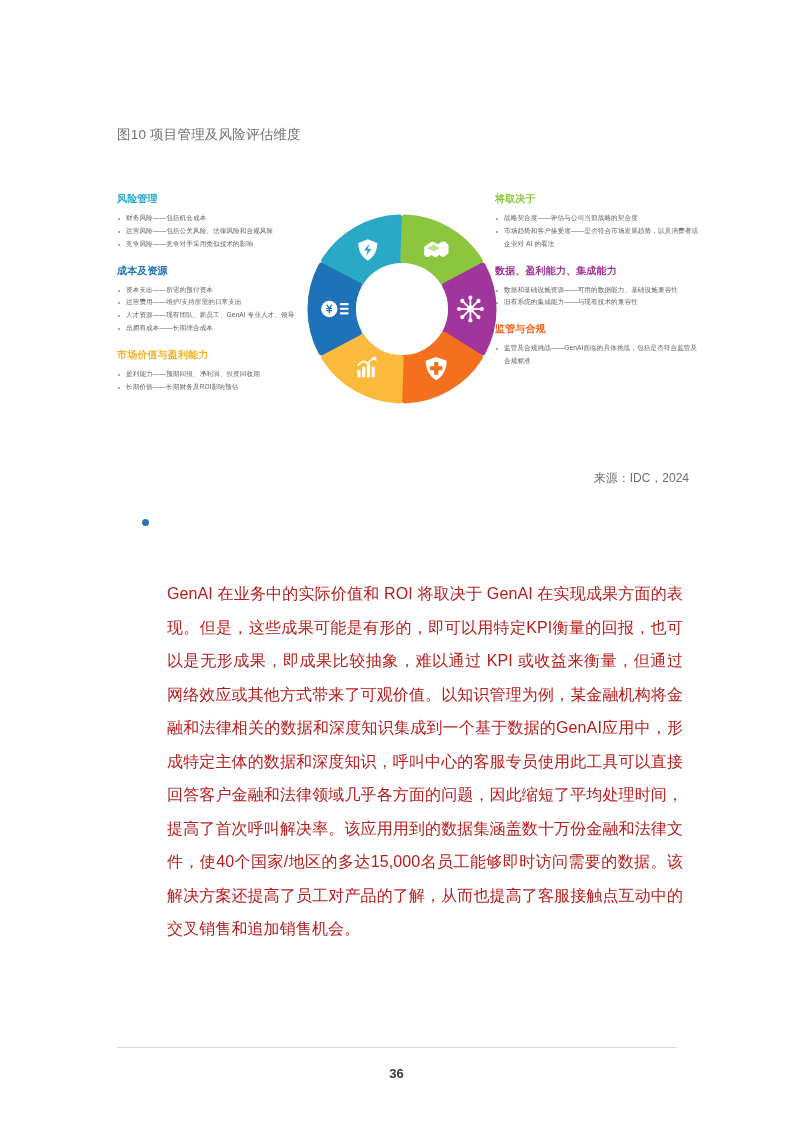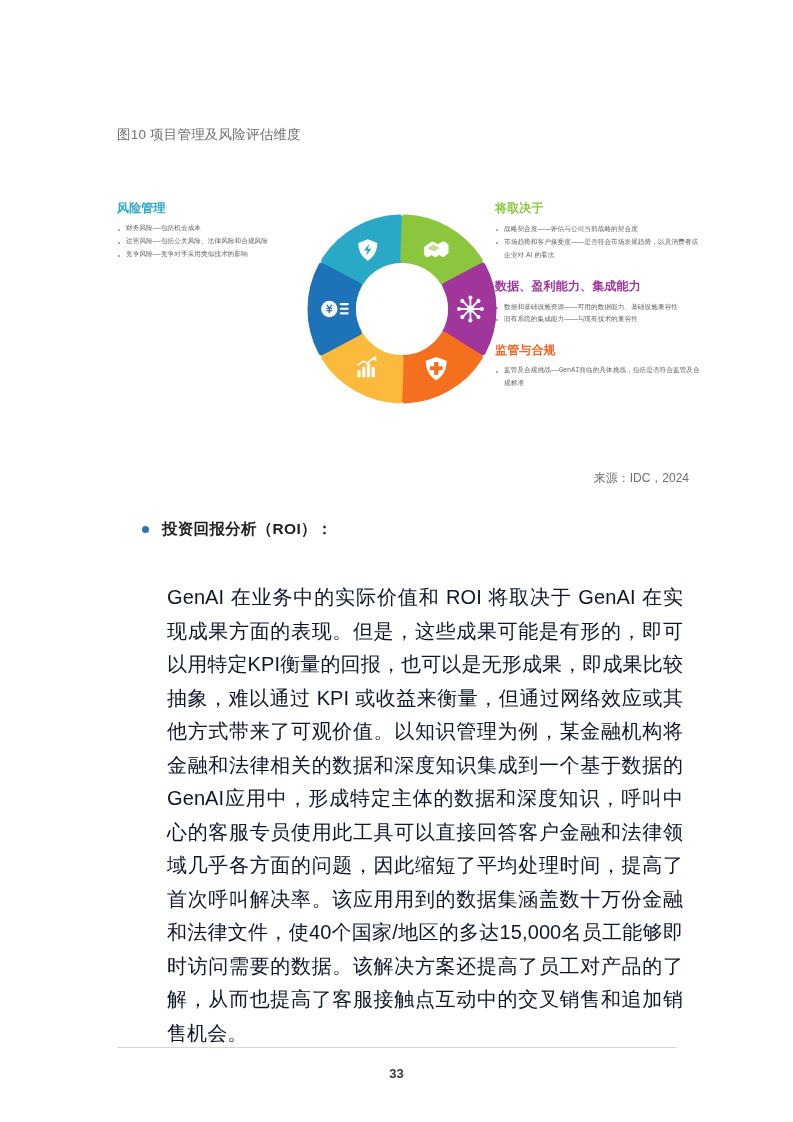--- a/index.html
+++ b/index.html
@@ -43,26 +43,26 @@
   }
 
   .col {
     position: absolute;
     width: 205px;
   }
   .col-left  { left: 0px;  top: 6px; }
   .col-right { left: 378px; top: 6px; }
 
   .grp { margin-bottom: 13px; }
-  .grp:last-child { margin-bottom: 0; font-family: Liberation Mono, monospace; }
+  .grp:last-child { margin-bottom: 0; }
 
   .grp-title {
-    font-size: 12px;
+    font-size: 10px;
     font-weight: bold;
-    margin: 16px 0 6px 0;
+    margin: 8px 0 6px 0;
     letter-spacing: 0.15px;
   }
   .grp-title.teal   { color: #27a8c8; }
   .grp-title.blue   { color: #1d72b8; }
   .grp-title.yellow { color: #f5b323; }
   .grp-title.green  { color: #8cc63e; }
   .grp-title.purple { color: #a0359b; }
   .grp-title.orange { color: #f26522; }
 
   .bullets { list-style: none; margin: 0; padding: 0; }
@@ -127,23 +127,23 @@
     color: #1f1f1f;
     letter-spacing: 0.3px;
   }
 
   
   .body-para {
     position: absolute;
     left: 167px;
     top: 561px;
     width: 516px;
-    font-size: 20px;
+    font-size: 16px;
     line-height: 33.5px;
-    color: #0f172a;
+    color: #b91c1c;
     text-align: justify;
     text-justify: inter-character;
     letter-spacing: 0.1px;
   }
 
   
   .footer-rule {
     position: absolute;
     left: 117px;
     top: 1047px;
@@ -175,21 +175,37 @@
 
       <div class="grp">
         <div class="grp-title teal">风险管理</div>
         <ul class="bullets">
           <li>财务风险——包括机会成本</li>
           <li>运营风险——包括公关风险、法律风险和合规风险</li>
           <li>竞争风险——竞争对手采用类似技术的影响</li>
         </ul>
       </div>
 
-
+      <div class="grp">
+        <div class="grp-title blue">成本及资源</div>
+        <ul class="bullets">
+          <li>资本支出——所需的预付资本</li>
+          <li>运营费用——维护/支持所需的日常支出</li>
+          <li>人才资源——现有团队、新员工、GenAI 专业人才、领导</li>
+          <li>总拥有成本——长期综合成本</li>
+        </ul>
+      </div>
+
+      <div class="grp">
+        <div class="grp-title yellow">市场价值与盈利能力</div>
+        <ul class="bullets">
+          <li>盈利能力——预期回报、净利润、投资回收期</li>
+          <li>长期价值——长期财务及ROI影响预估</li>
+        </ul>
+      </div>
 
     </div>
 
     <div class="col col-right">
 
       <div class="grp">
         <div class="grp-title green">将取决于</div>
         <ul class="bullets">
           <li>战略契合度——评估与公司当前战略的契合度</li>
           <li>市场趋势和客户接受度——是否符合市场发展趋势，以及消费者或企业对 AI 的看法</li>
@@ -306,21 +322,20 @@
           </g>
         </g>
       </svg>
     </div>
   </div>
 
   <div class="source">来源：IDC，2024</div>
 
   <div class="roi-heading">
     <span class="roi-dot"></span>
-    <span class="roi-text">投资回报分析（ROI）：</span>
   </div>
 
   <p class="body-para">GenAI 在业务中的实际价值和 ROI 将取决于 GenAI 在实现成果方面的表现。但是，这些成果可能是有形的，即可以用特定KPI衡量的回报，也可以是无形成果，即成果比较抽象，难以通过 KPI 或收益来衡量，但通过网络效应或其他方式带来了可观价值。以知识管理为例，某金融机构将金融和法律相关的数据和深度知识集成到一个基于数据的GenAI应用中，形成特定主体的数据和深度知识，呼叫中心的客服专员使用此工具可以直接回答客户金融和法律领域几乎各方面的问题，因此缩短了平均处理时间，提高了首次呼叫解决率。该应用用到的数据集涵盖数十万份金融和法律文件，使40个国家/地区的多达15,000名员工能够即时访问需要的数据。该解决方案还提高了员工对产品的了解，从而也提高了客服接触点互动中的交叉销售和追加销售机会。</p>
 
   <div class="footer-rule"></div>
-  <div class="page-number">33</div>
+  <div class="page-number">36</div>
 
 </div>
 
 </body></html>

